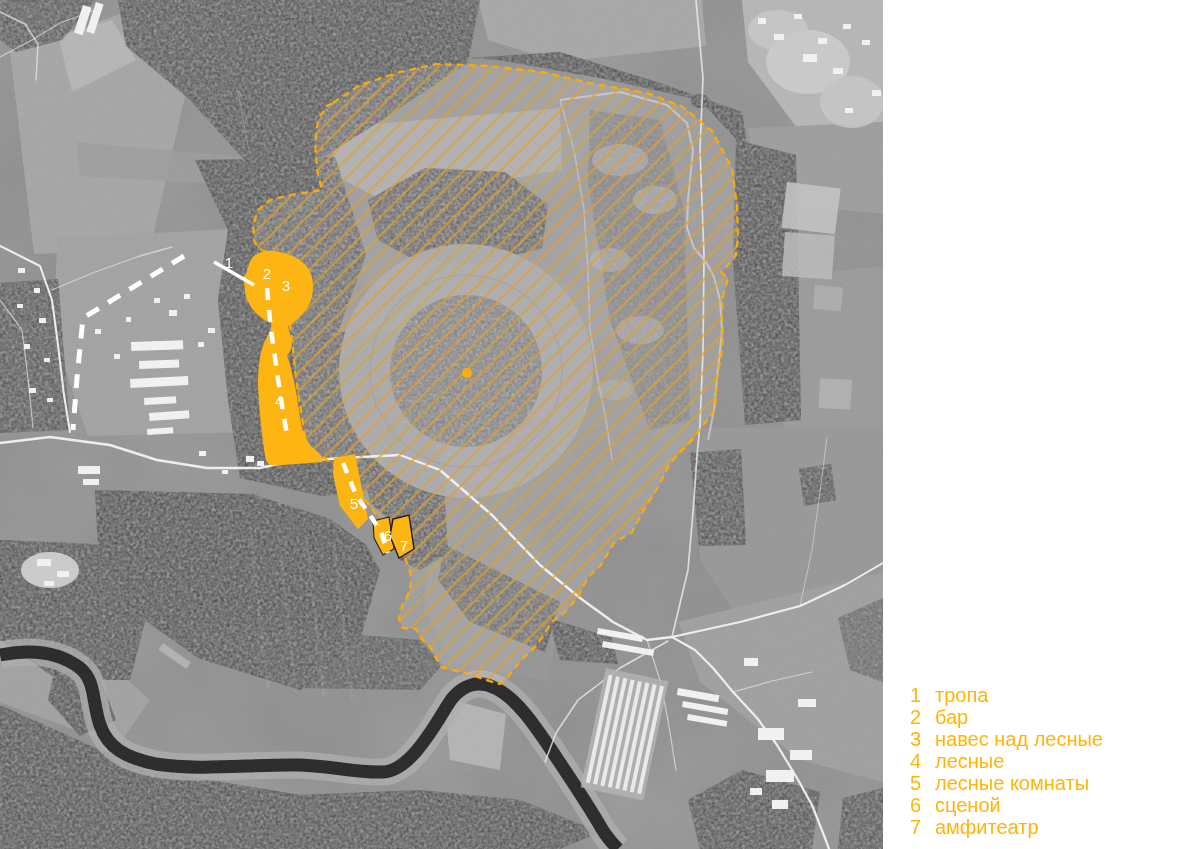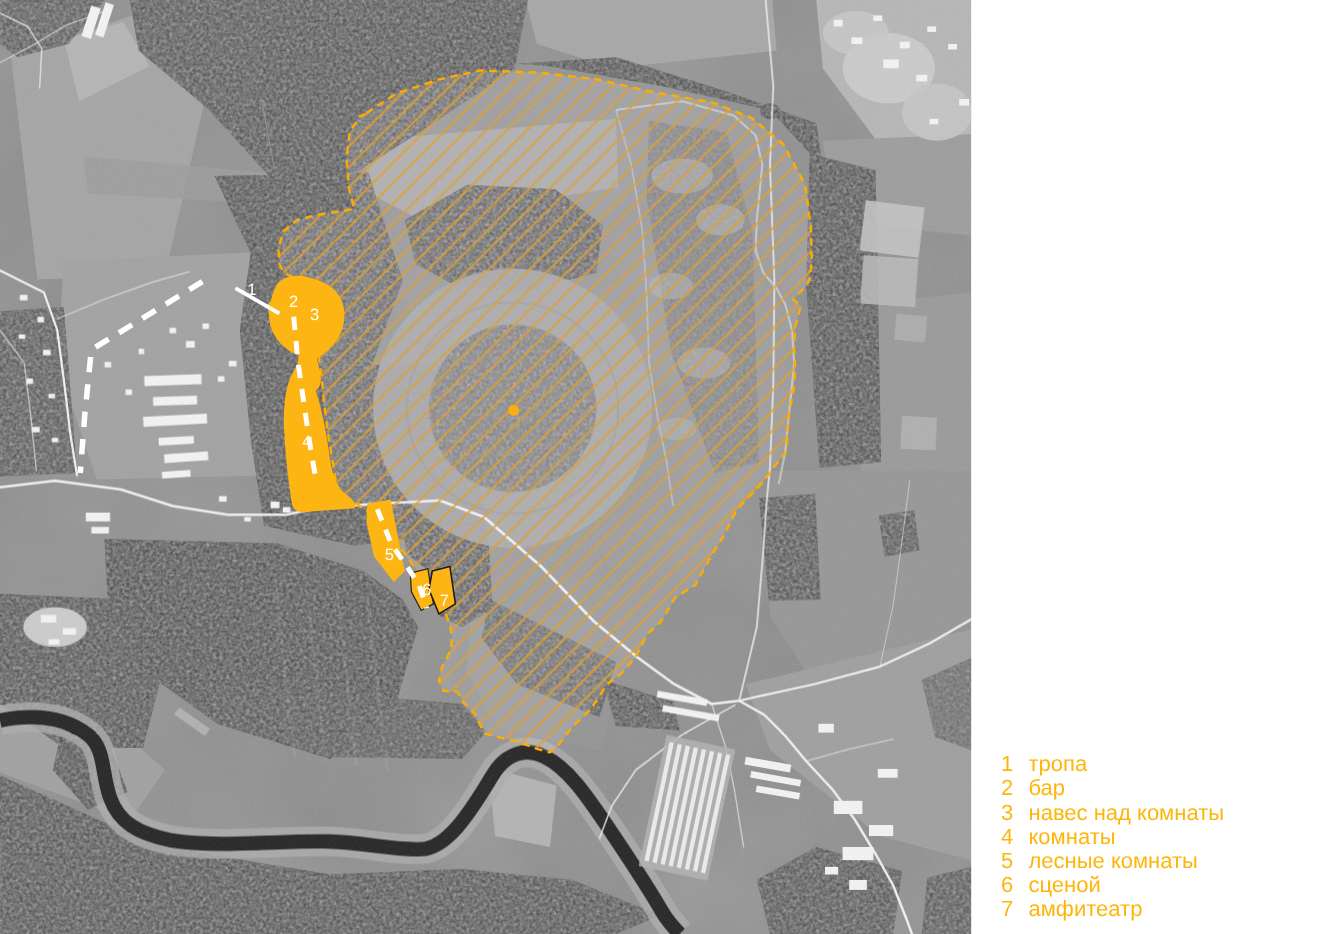--- a/index.html
+++ b/index.html
@@ -266,25 +266,25 @@
       <li>
         <span class="num">1</span>
         <span class="lab">тропа</span>
       </li>
       <li>
         <span class="num">2</span>
         <span class="lab">бар</span>
       </li>
       <li>
         <span class="num">3</span>
-        <span class="lab">навес над комнаты</span>
+        <span class="lab">навес над лесные</span>
       </li>
       <li>
         <span class="num">4</span>
-        <span class="lab">комнаты</span>
+        <span class="lab">лесные</span>
       </li>
       <li>
         <span class="num">5</span>
         <span class="lab">лесные комнаты</span>
       </li>
       <li>
         <span class="num">6</span>
         <span class="lab">сценой</span>
       </li>
       <li>

